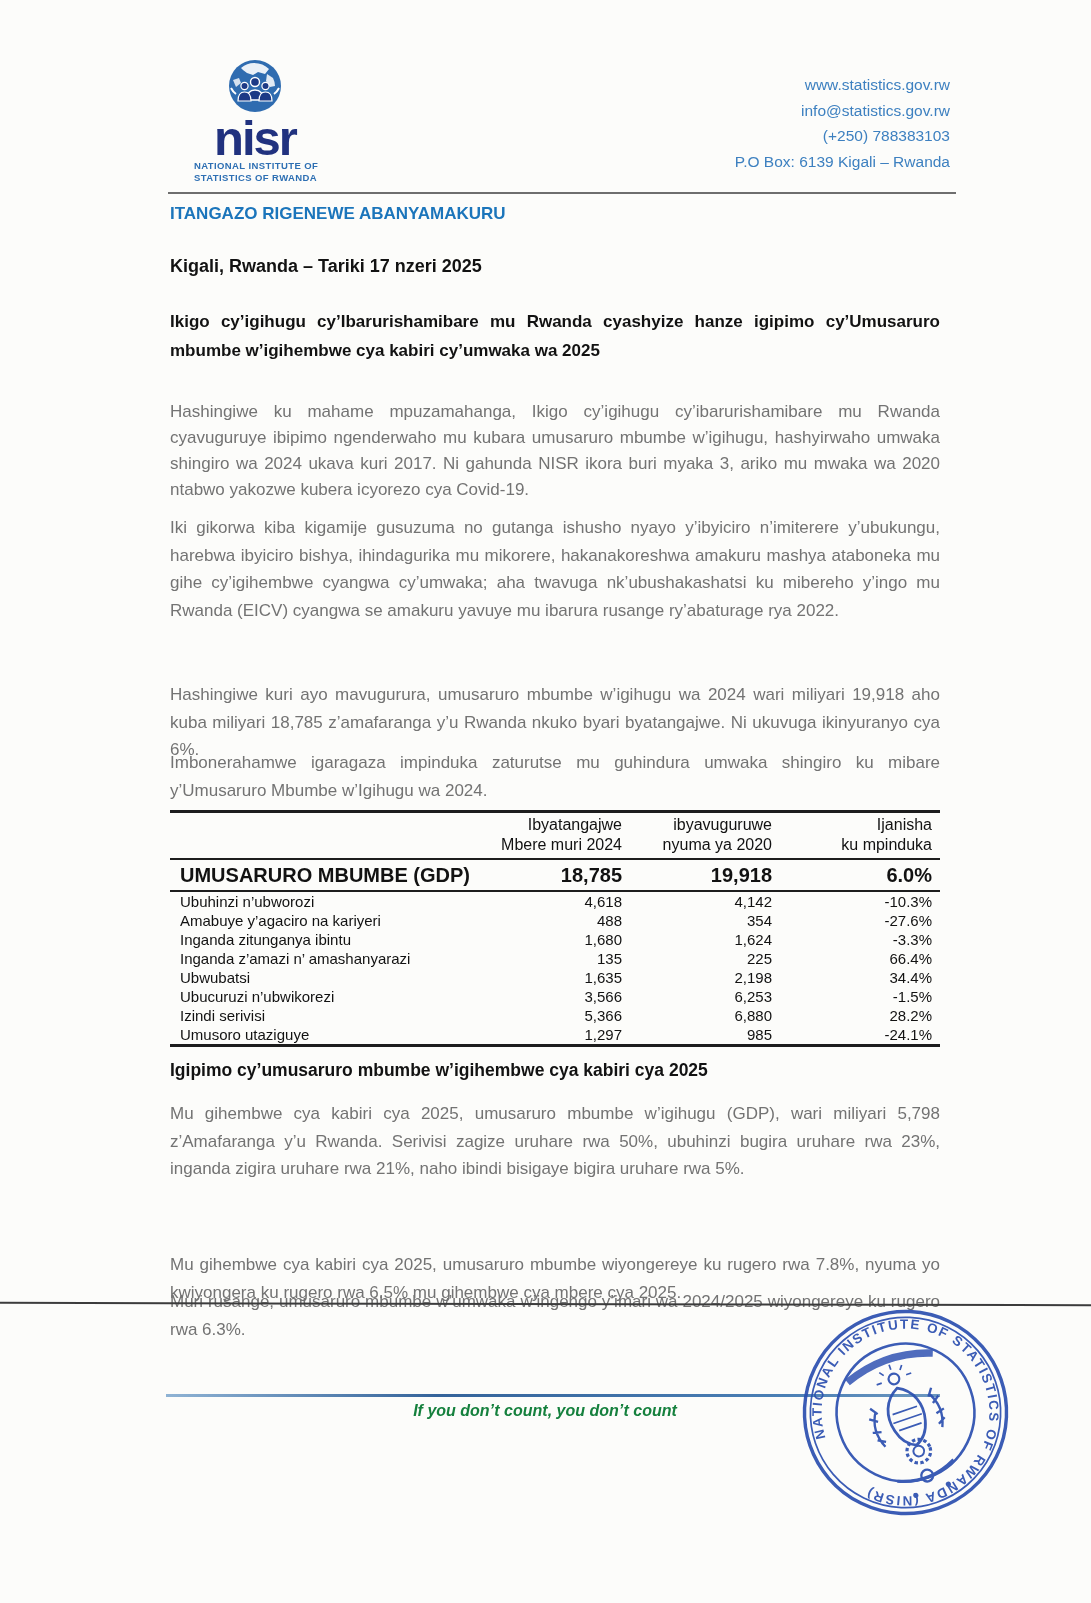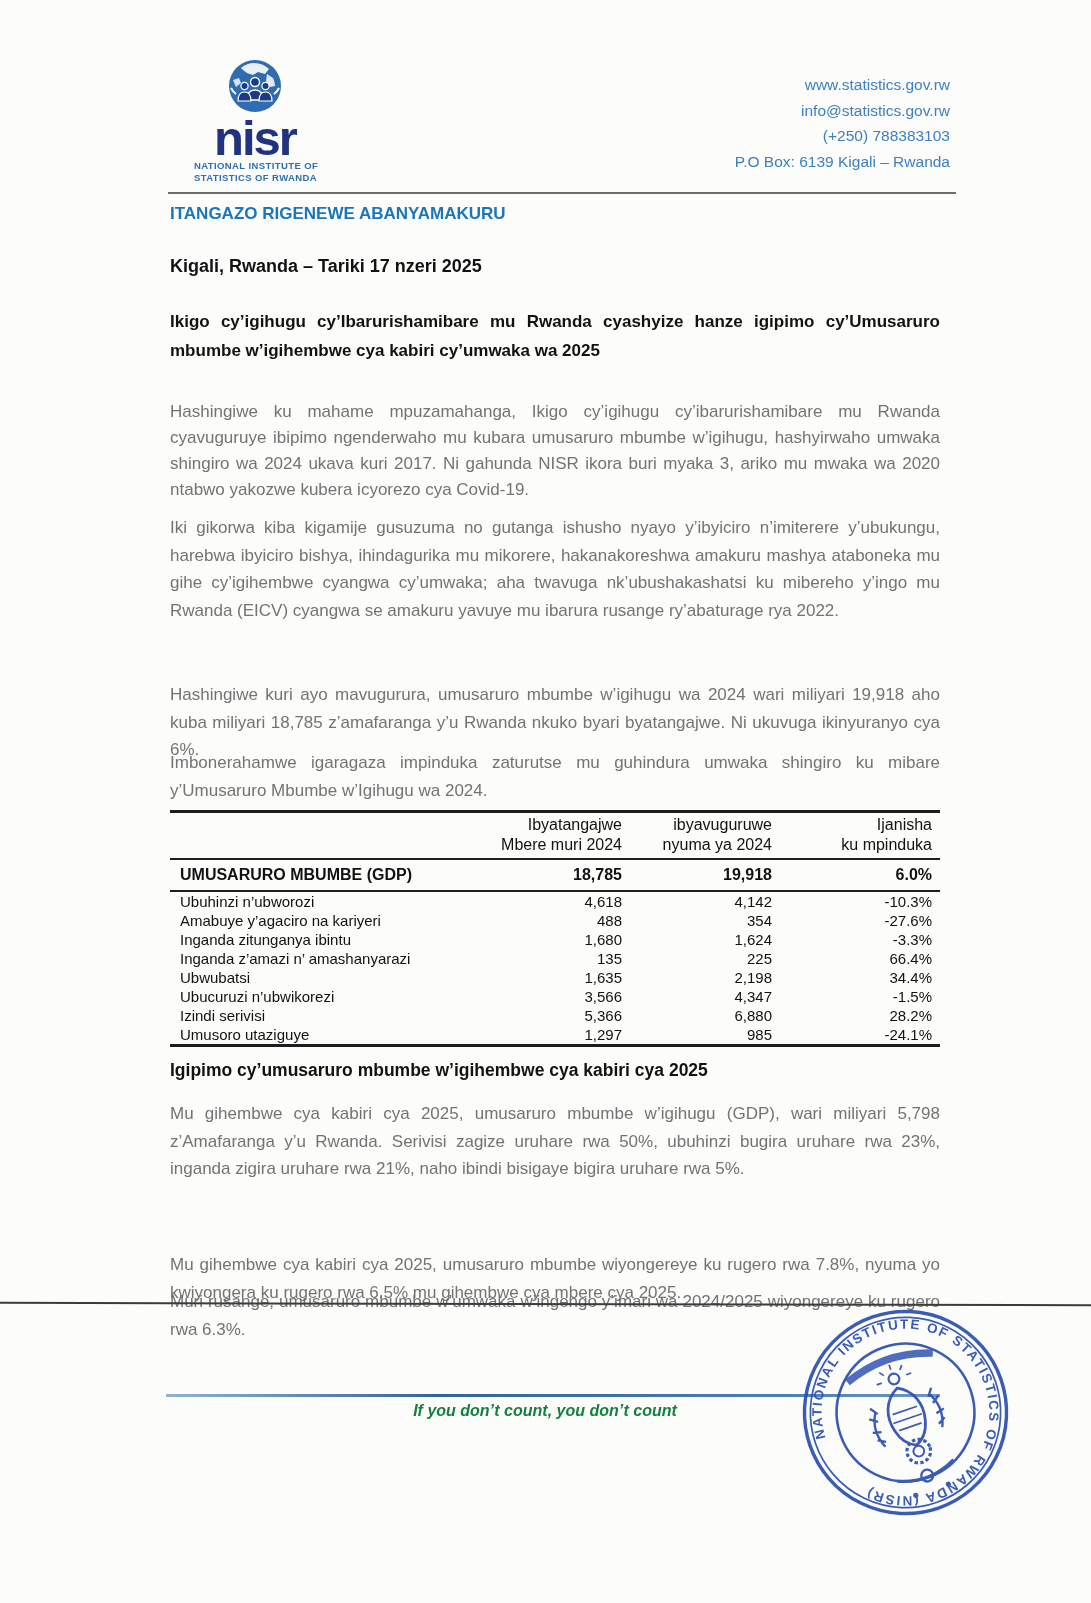--- a/index.html
+++ b/index.html
@@ -66,21 +66,21 @@
     font-size: 16px; font-weight: 400; text-align: right; vertical-align: bottom;
     line-height: 20px; padding: 2px 0 3px 0; border-bottom: 2px solid #1d1d1d;
   }
   table.gdp th.last, table.gdp td.last { padding-right: 8px; }
   table.gdp td {
     font-size: 15px; line-height: 19px; padding: 0; text-align: right;
     white-space: nowrap;
   }
   table.gdp td.lbl { text-align: left; padding-left: 10px; }
   table.gdp tr.gdp-row td {
-    font-weight: 700; font-size: 16px; line-height: 26px; padding: 2px 0;
+    font-weight: 700; font-size: 20px; line-height: 26px; padding: 2px 0;
     border-bottom: 2px solid #1d1d1d;
   }
   table.gdp tr.gdp-row td.lbl { padding-left: 10px; }
   table.gdp tr.gdp-row td.last { padding-right: 8px; }
 
   
   .scan-line {
     position: absolute; left: 0; top: 1303px; width: 1091px; height: 2px;
     background: #3c3c3c; transform: rotate(0.12deg); z-index: 3;
   }
@@ -150,21 +150,21 @@
       </colgroup>
       <thead>
         <tr>
           <th class="lbl"></th>
           <th>
             <span>Ibyatangajwe</span><br>
             <span>Mbere muri 2024</span>
           </th>
           <th>
             <span>ibyavuguruwe</span><br>
-            <span>nyuma ya 2024</span>
+            <span>nyuma ya 2020</span>
           </th>
           <th class="last">
             <span>Ijanisha</span><br>
             <span>ku mpinduka</span>
           </th>
         </tr>
       </thead>
       <tbody>
         <tr class="gdp-row">
           <td class="lbl">UMUSARURO MBUMBE (GDP)</td>
@@ -198,21 +198,21 @@
         </tr>
         <tr>
           <td class="lbl">Ubwubatsi</td>
           <td>1,635</td>
           <td>2,198</td>
           <td class="last">34.4%</td>
         </tr>
         <tr>
           <td class="lbl">Ubucuruzi n’ubwikorezi</td>
           <td>3,566</td>
-          <td>4,347</td>
+          <td>6,253</td>
           <td class="last">-1.5%</td>
         </tr>
         <tr>
           <td class="lbl">Izindi serivisi</td>
           <td>5,366</td>
           <td>6,880</td>
           <td class="last">28.2%</td>
         </tr>
         <tr>
           <td class="lbl">Umusoro utaziguye</td>

